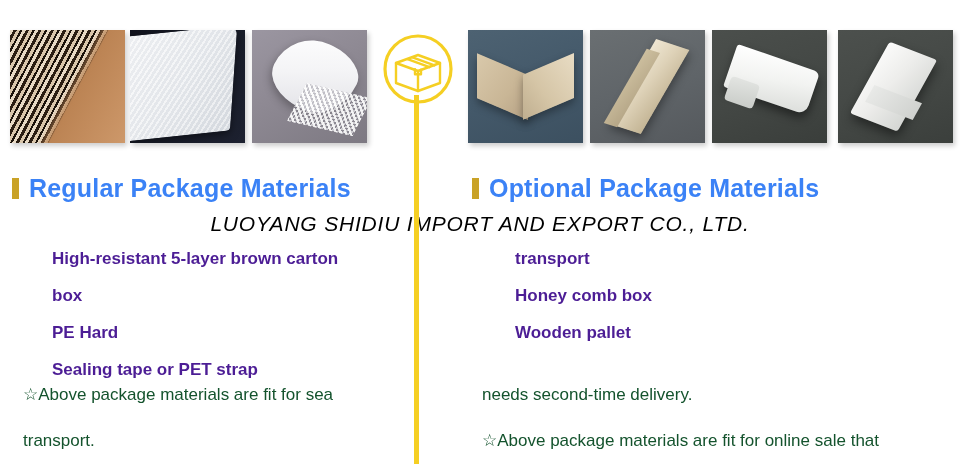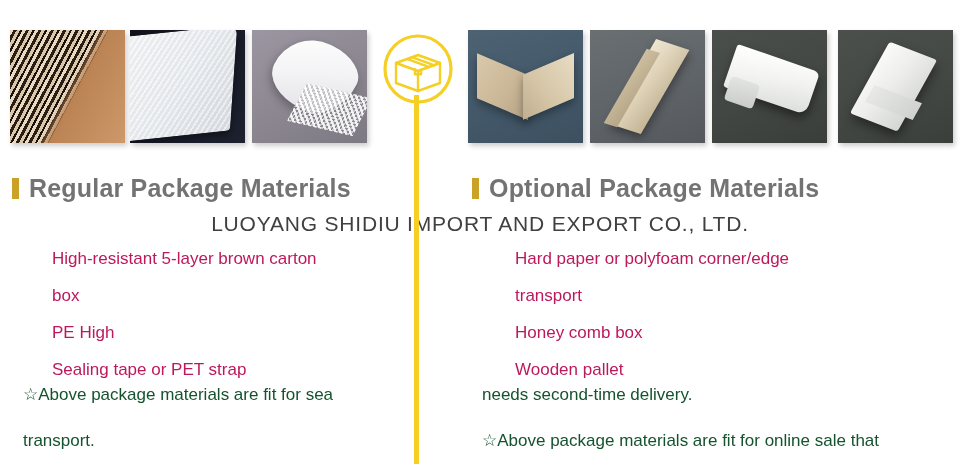--- a/index.html
+++ b/index.html
@@ -12,24 +12,25 @@
   .page { position: relative; width: 960px; height: 464px; background:#fff; }
 
   
   .watermark {
     position: absolute;
     left: 0; top: 212px;
     width: 960px;
     text-align: center;
     font-size: 21px;
     letter-spacing: 0.8px;
-    color: #404040;
+    color: #000000;
     white-space: nowrap;
     user-select: none;
     z-index: 1;
+    font-style: italic;
   }
 
   
   .thumb {
     position: absolute;
     top: 30px;
     width: 115px; height: 113px;
     box-shadow: 2px 3px 5px rgba(0,0,0,.20);
     overflow: hidden;
     z-index: 3;
@@ -182,37 +183,38 @@
   }
   .heading .bar {
     width: 7px; height: 21px;
     background: #c9a227;
     margin-right: 10px;
     flex: 0 0 auto;
   }
   .heading .htext {
     font-size: 25px;
     font-weight: bold;
-    color: #737373;
+    color: #3b82f6;
     letter-spacing: .2px;
     white-space: nowrap;
   }
   #heading-left  { left: 12px;  top: 174px; }
   #heading-right { left: 472px; top: 174px; text-align: center; }
 
   
   .col { position: absolute; z-index: 6; }
   #col-left  { left: 52px;  top: 240px; width: 360px; }
   #col-right { left: 515px; top: 240px; width: 440px; }
 
   .line {
     font-size: 17px;
-    color: #be185d;
+    color: #4c1d95;
     line-height: 37px;
     white-space: nowrap;
+    font-weight: bold;
   }
 
   .note {
     position: absolute;
     z-index: 6;
     font-size: 17px;
     color: #14532d;
     line-height: 46px;
     white-space: nowrap;
   }
@@ -267,30 +269,29 @@
     <span class="htext">Regular Package Materials</span>
   </div>
   <div class="heading" id="heading-right">
     <span class="bar"></span>
     <span class="htext">Optional Package Materials</span>
   </div>
 
   <div class="col" id="col-left">
     <div class="line">High-resistant 5-layer brown carton</div>
     <div class="line">box</div>
-    <div class="line">PE High</div>
+    <div class="line">PE Hard</div>
     <div class="line">Sealing tape or PET strap</div>
   </div>
   <div class="note" id="note-left">
     <div>☆Above package materials are fit for sea</div>
     <div>transport.</div>
   </div>
 
   <div class="col" id="col-right">
-    <div class="line">Hard paper or polyfoam corner/edge</div>
     <div class="line">transport</div>
     <div class="line">Honey comb box</div>
     <div class="line">Wooden pallet</div>
   </div>
   <div class="note" id="note-right">
     <div>needs second-time delivery.</div>
     <div>☆Above package materials are fit for online sale that</div>
   </div>
 
 </div>

